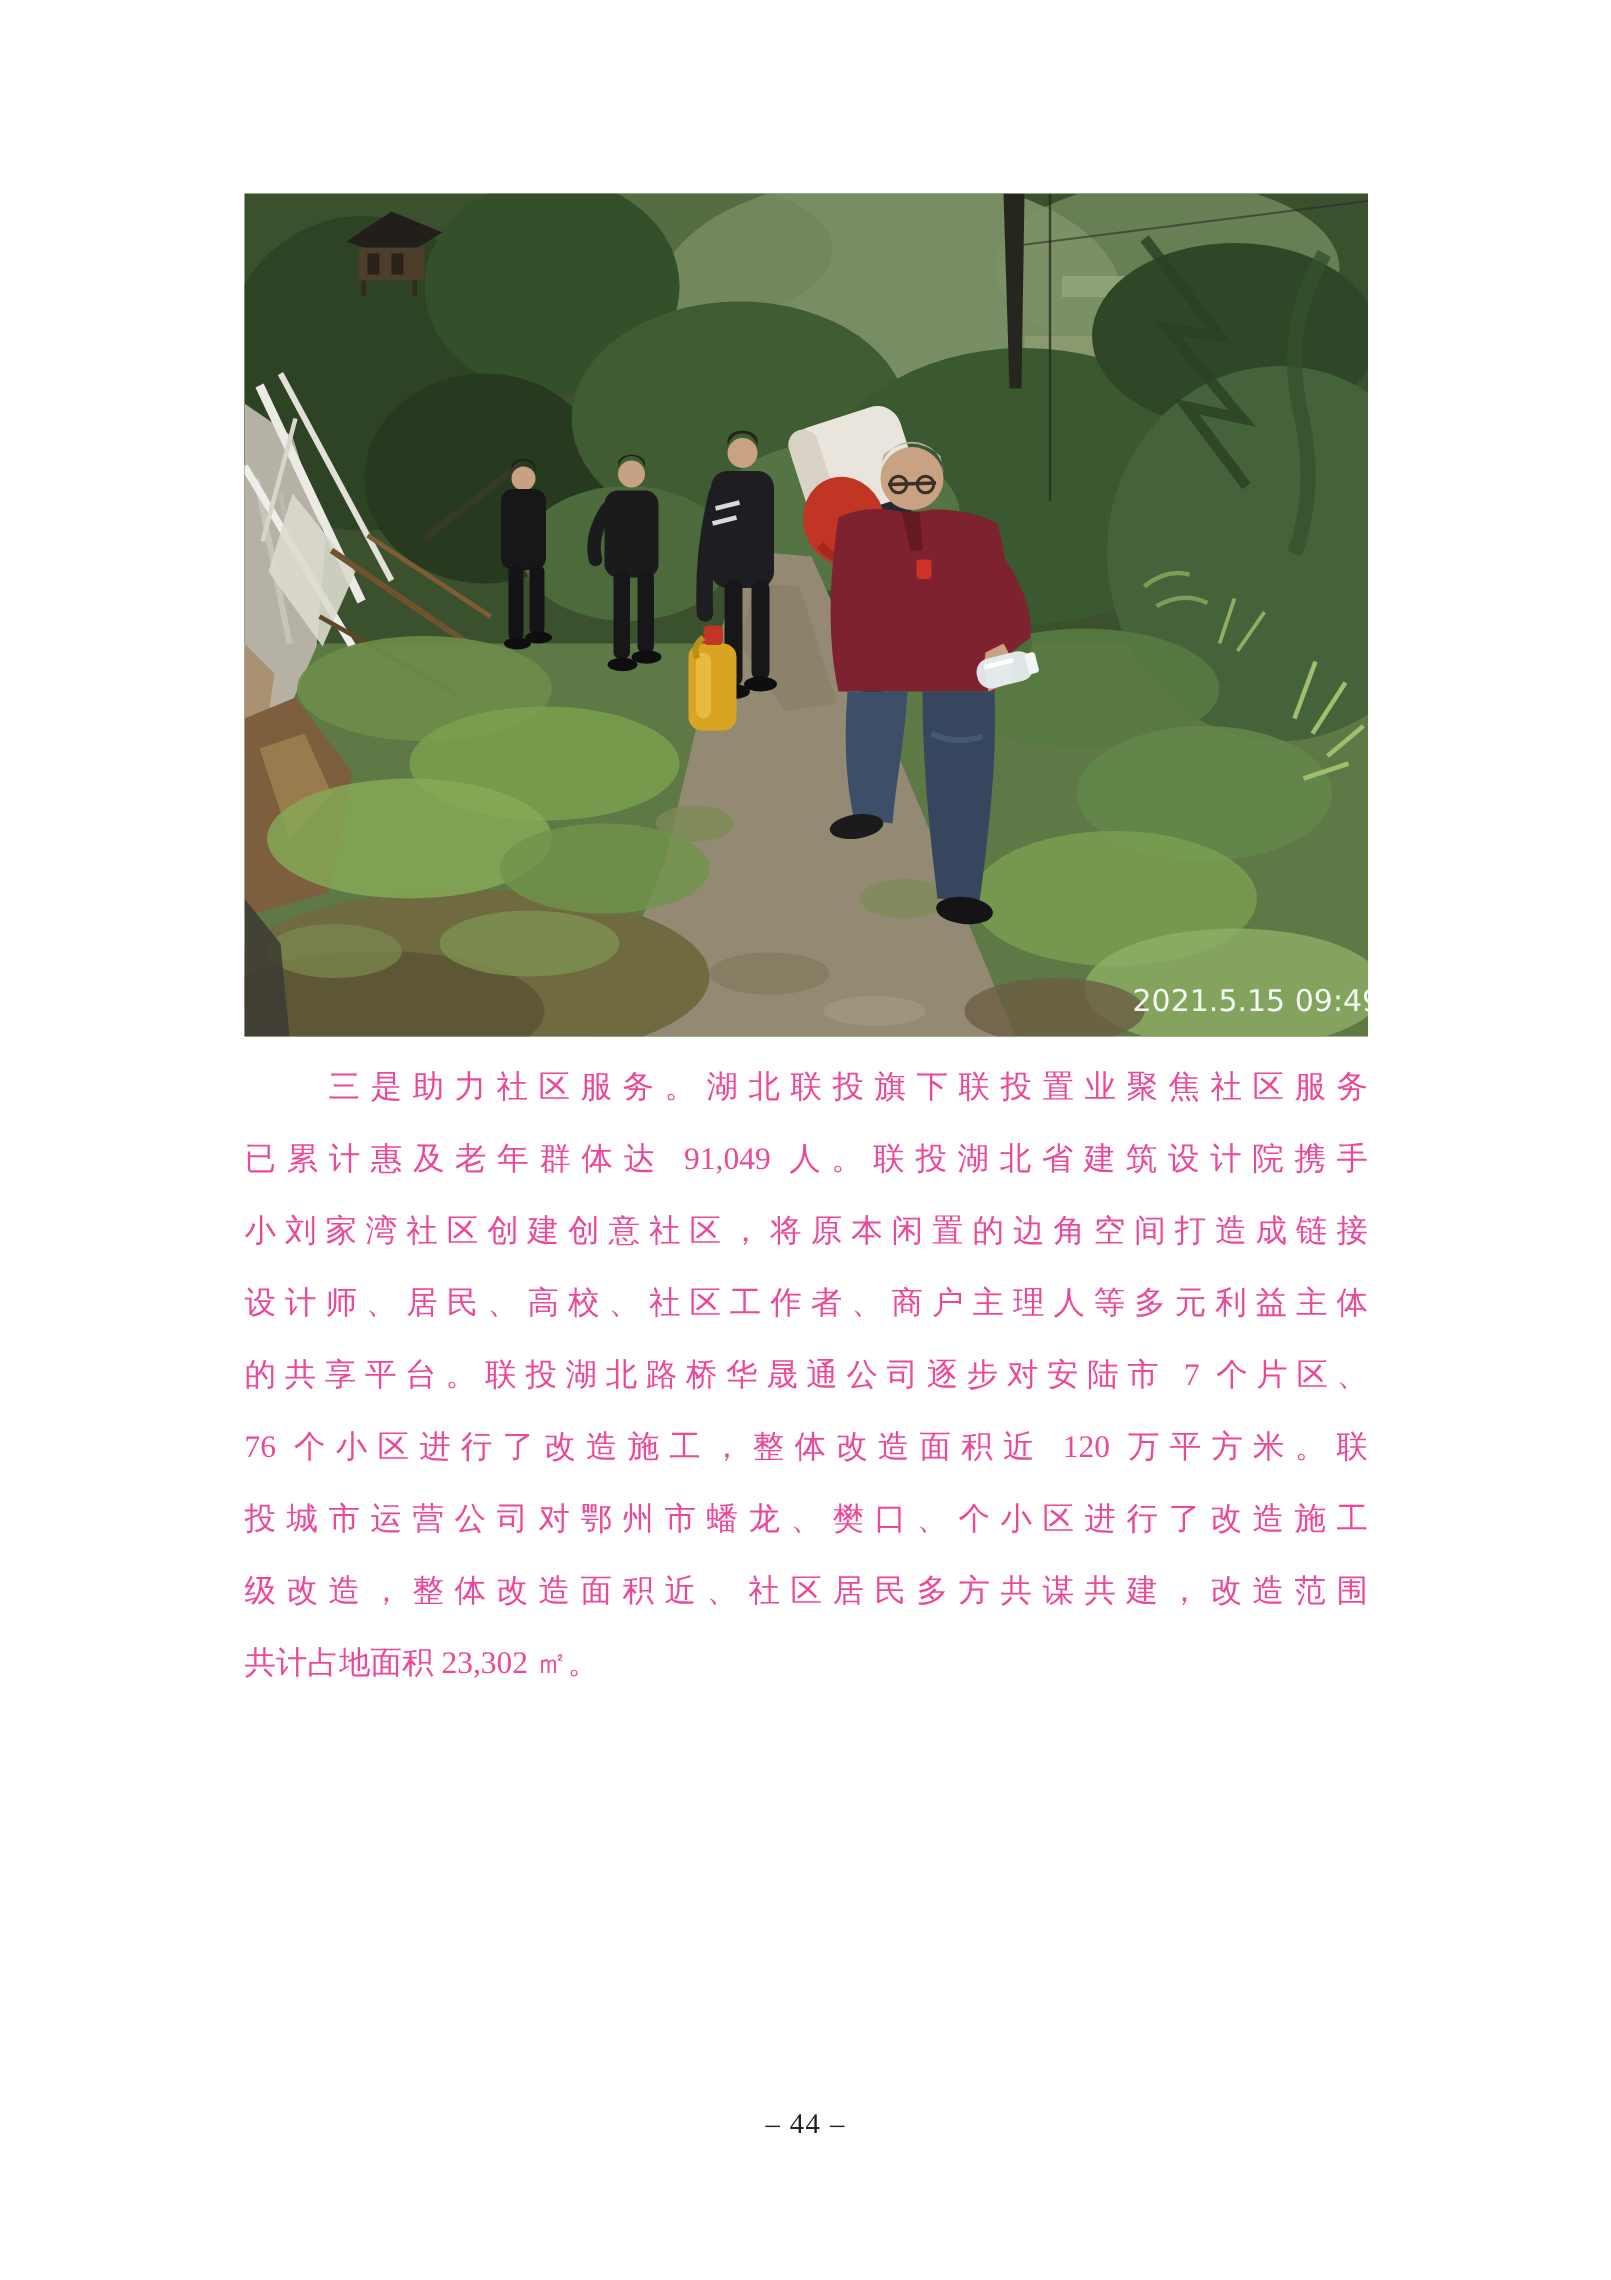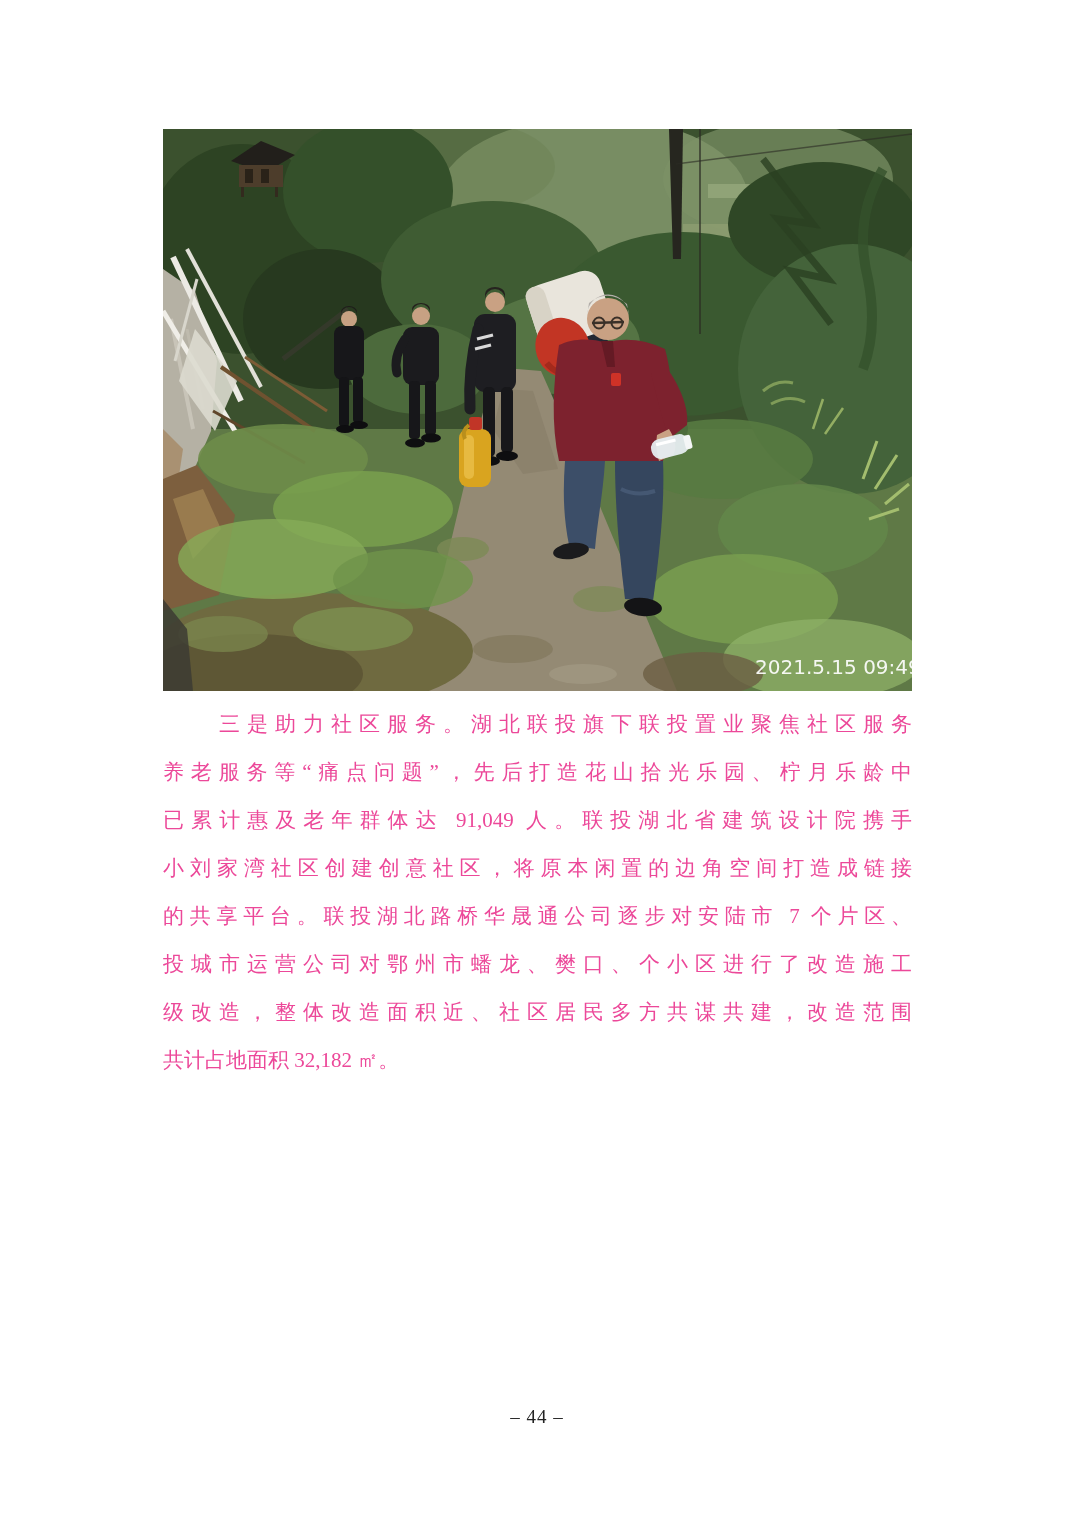--- a/index.html
+++ b/index.html
@@ -198,24 +198,25 @@
         <ellipse cx="408" cy="422" rx="18" ry="8" fill="#1b1b1d" transform="rotate(-8 408 422)"></ellipse>
         <ellipse cx="480" cy="478" rx="19" ry="9" fill="#141416" transform="rotate(6 480 478)"></ellipse>
       </g>
 
       <text class="ts" x="592" y="545">2021.5.15 09:49</text>
     </svg>
   </div>
 
   <div class="para">
     <div class="line indent">三是助力社区服务。湖北联投旗下联投置业聚焦社区服务</div>
-    <div class="line">养老服务等“痛点问题”，先后打造花山拾光乐园、柠月乐龄中</div>
     <div class="line">已累计惠及老年群体达 91,049 人。联投湖北省建筑设计院携手</div>
     <div class="line">小刘家湾社区创建创意社区，将原本闲置的边角空间打造成链接</div>
+    <div class="line">设计师、居民、高校、社区工作者、商户主理人等多元利益主体</div>
     <div class="line">的共享平台。联投湖北路桥华晟通公司逐步对安陆市 7 个片区、</div>
+    <div class="line">76 个小区进行了改造施工，整体改造面积近 120 万平方米。联</div>
     <div class="line">投城市运营公司对鄂州市蟠龙、樊口、个小区进行了改造施工</div>
     <div class="line">级改造，整体改造面积近、社区居民多方共谋共建，改造范围</div>
-    <div class="line last">共计占地面积 32,182 ㎡。</div>
+    <div class="line last">共计占地面积 23,302 ㎡。</div>
   </div>
 
   <div class="pageno">– 44 –</div>
 
 </div>
 
 </body></html>

